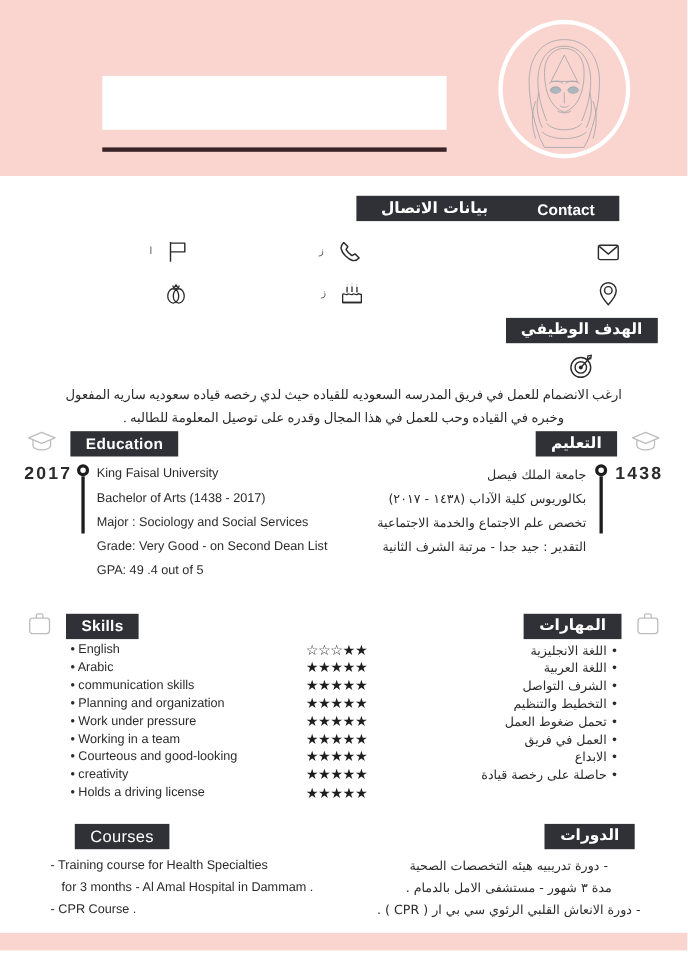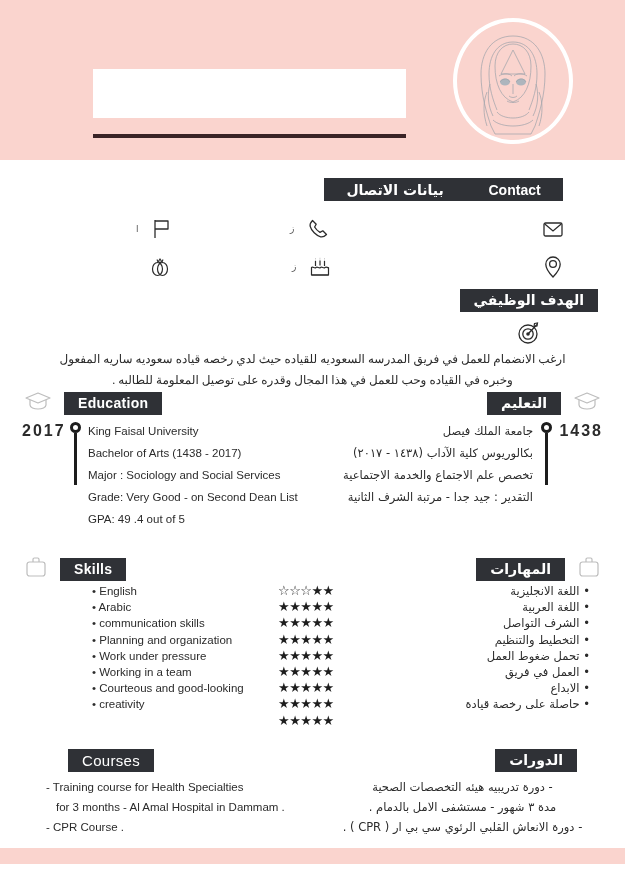--- a/index.html
+++ b/index.html
@@ -53,21 +53,21 @@
   .edu-en .edu-line{text-align:left;}
   .edu-ar .edu-line{text-align:right;direction:rtl;font-family:"DejaVu Sans",sans-serif;}
   .year{font-size:16px;font-weight:bold;letter-spacing:2px;line-height:17px;}
   .tl{position:absolute;width:12px;}
   .tl .dot{width:11px;height:11px;border-radius:50%;border:3px solid #1d1d1d;
            box-sizing:border-box;background:#fff;}
   .tl .bar{width:3px;height:52px;background:#1d1d1d;margin-left:4px;}
 
   
   .skills{position:absolute;left:0;top:583px;width:625px;}
-  .sk-col{position:absolute;top:0;margin-left:28px;}
+  .sk-col{position:absolute;top:0;}
   .sk-en{left:64px;width:210px;}
   .sk-ar{left:390px;width:172px;}
   .sk-item{font-size:11.5px;line-height:16.2px;white-space:nowrap;}
   .sk-en .sk-item{text-align:left;}
   .sk-ar .sk-item{text-align:right;direction:rtl;font-family:"DejaVu Sans",sans-serif;}
   .stars{position:absolute;left:278px;top:0;width:70px;}
   .star-row{height:16.2px;line-height:16.2px;font-size:13px;letter-spacing:-0.5px;
             color:#1d1d1d;white-space:nowrap;}
 
   
@@ -270,20 +270,21 @@
 <div class="skills">
   <div class="sk-col sk-en" id="skills-en">
       <div class="sk-item">• English</div>
       <div class="sk-item">• Arabic</div>
       <div class="sk-item">• communication skills</div>
       <div class="sk-item">• Planning and organization</div>
       <div class="sk-item">• Work under pressure</div>
       <div class="sk-item">• Working in a team</div>
       <div class="sk-item">• Courteous and good-looking</div>
       <div class="sk-item">• creativity</div>
+      <div class="sk-item">• Holds a driving license</div>
     </div>
   <div class="stars" id="skills-stars">
       <div class="star-row">☆☆☆★★</div>
       <div class="star-row">★★★★★</div>
       <div class="star-row">★★★★★</div>
       <div class="star-row">★★★★★</div>
       <div class="star-row">★★★★★</div>
       <div class="star-row">★★★★★</div>
       <div class="star-row">★★★★★</div>
       <div class="star-row">★★★★★</div>

